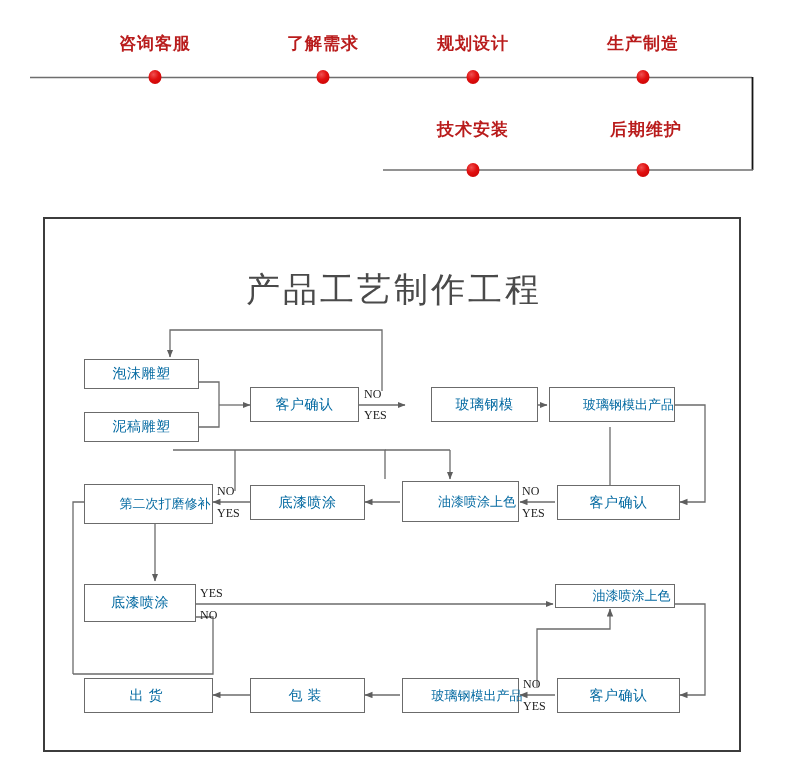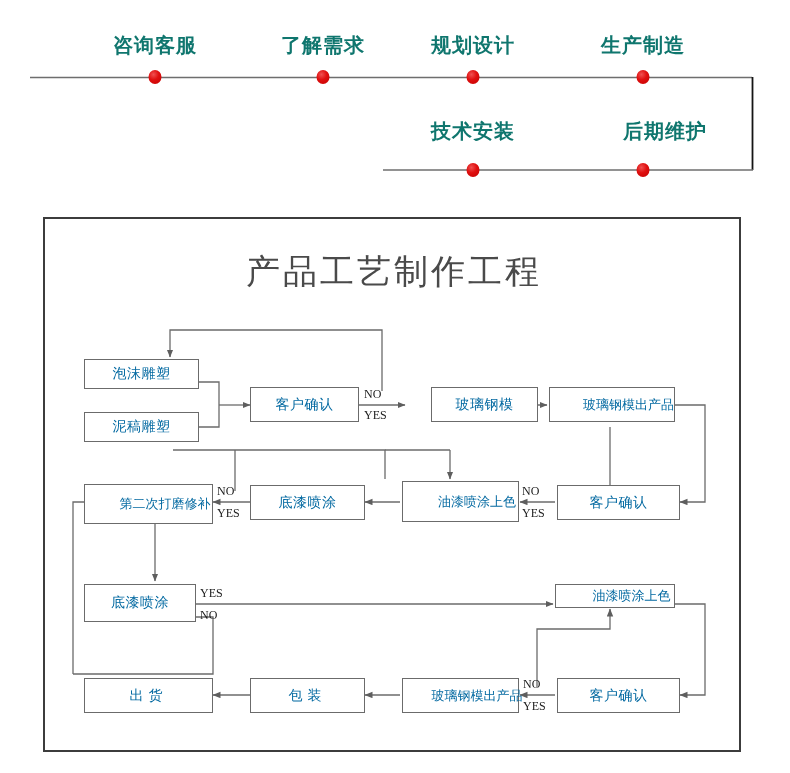--- a/index.html
+++ b/index.html
@@ -27,22 +27,22 @@
   }
   .tl-svg {
     position: absolute;
     left: 0; top: 0;
     width: 790px; height: 205px;
   }
   .tl-label {
     position: absolute;
     font-family: "Liberation Serif", "DejaVu Serif", serif;
     font-weight: bold;
-    font-size: 20px;
-    color: #0f766e;
+    font-size: 17px;
+    color: #b91c1c;
     letter-spacing: 1px;
     white-space: nowrap;
     text-align: center;
     transform: translateX(-50%);
   }
   .tl-dot {
     position: absolute;
     width: 13px;
     height: 14px;
     border-radius: 50%;
@@ -57,21 +57,21 @@
     top: 217px;
     width: 698px;
     height: 535px;
     border: 2px solid #3c3c3c;
     background: #ffffff;
     box-sizing: border-box;
   }
   #flow-title {
     position: absolute;
     left: 0;
-    top: 30px;
+    top: 48px;
     width: 698px;
     text-align: center;
     font-family: "Liberation Serif", "DejaVu Serif", serif;
     font-size: 34px;
     font-weight: normal;
     color: #4a4a4a;
     letter-spacing: 3px;
   }
 
   .fsvg {
@@ -130,21 +130,21 @@
     <div class="tl-label" style="left:323px; top:32px;">了解需求</div>
     <div class="tl-label" style="left:473px; top:32px;">规划设计</div>
     <div class="tl-label" style="left:643px; top:32px;">生产制造</div>
 
     <div class="tl-dot" style="left:155px; top:77px;"></div>
     <div class="tl-dot" style="left:323px; top:77px;"></div>
     <div class="tl-dot" style="left:473px; top:77px;"></div>
     <div class="tl-dot" style="left:643px; top:77px;"></div>
 
     <div class="tl-label" style="left:473px; top:118px;">技术安装</div>
-    <div class="tl-label" style="left:665px; top:118px;">后期维护</div>
+    <div class="tl-label" style="left:646px; top:118px;">后期维护</div>
 
     <div class="tl-dot" style="left:473px; top:170px;"></div>
     <div class="tl-dot" style="left:643px; top:170px;"></div>
   </div>
 
   <div id="flow-panel">
 
     <div id="flow-title">产品工艺制作工程</div>
 
     <svg class="fsvg" viewBox="0 0 698 535">

